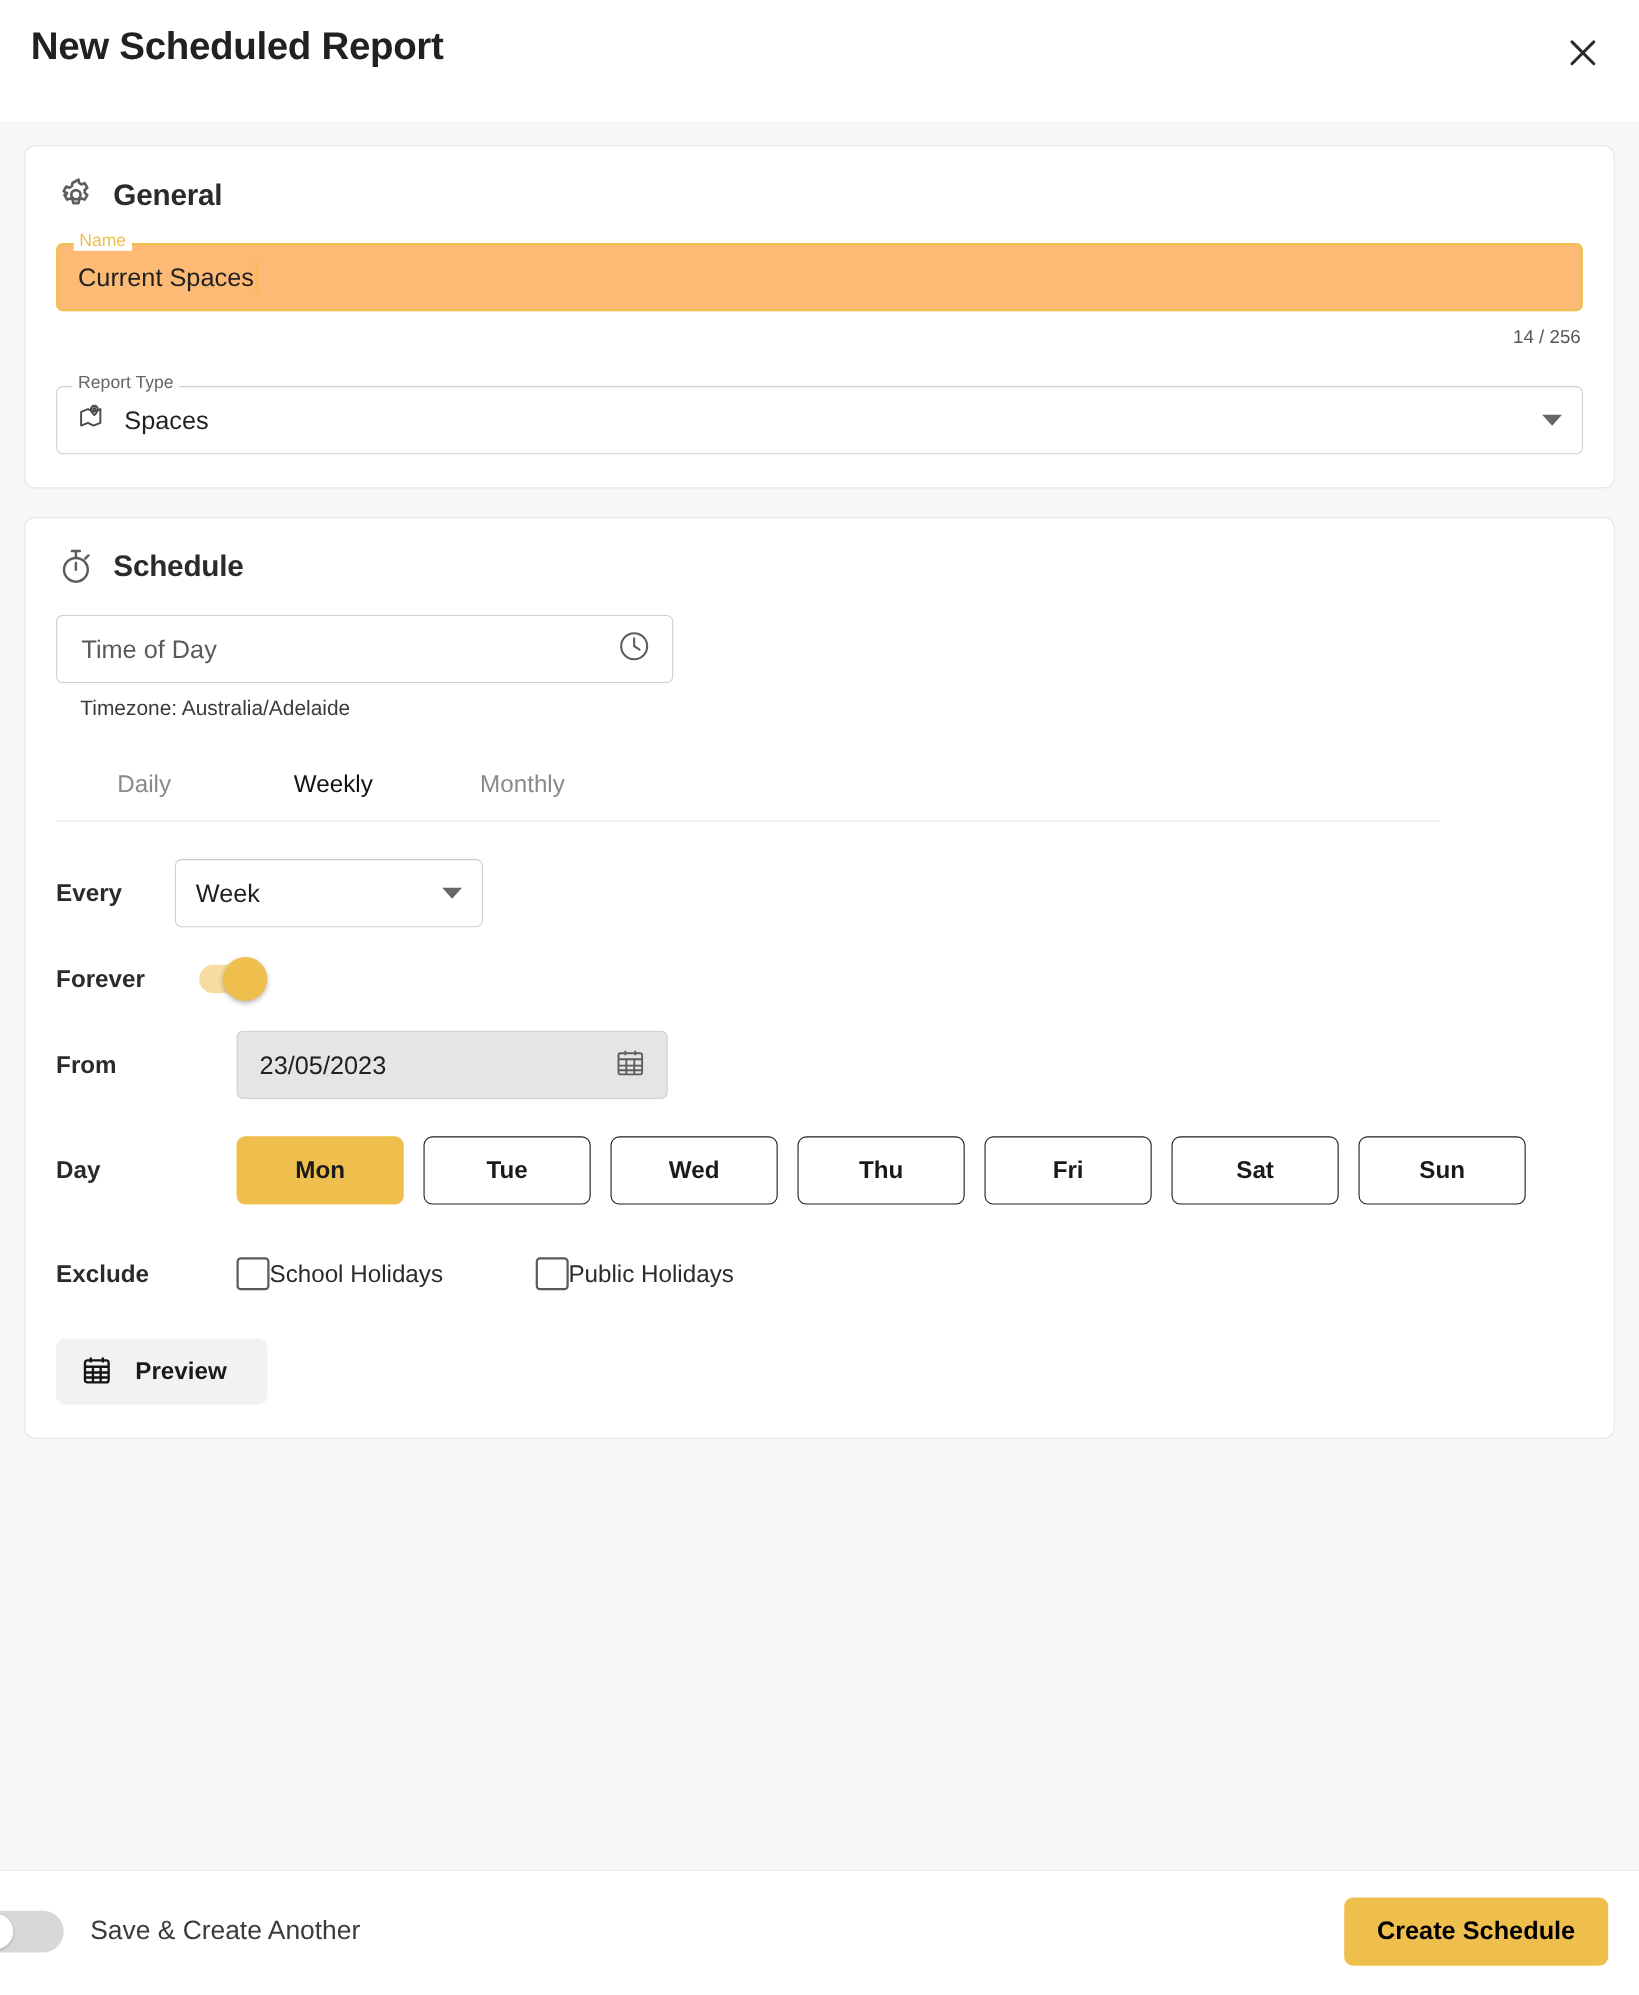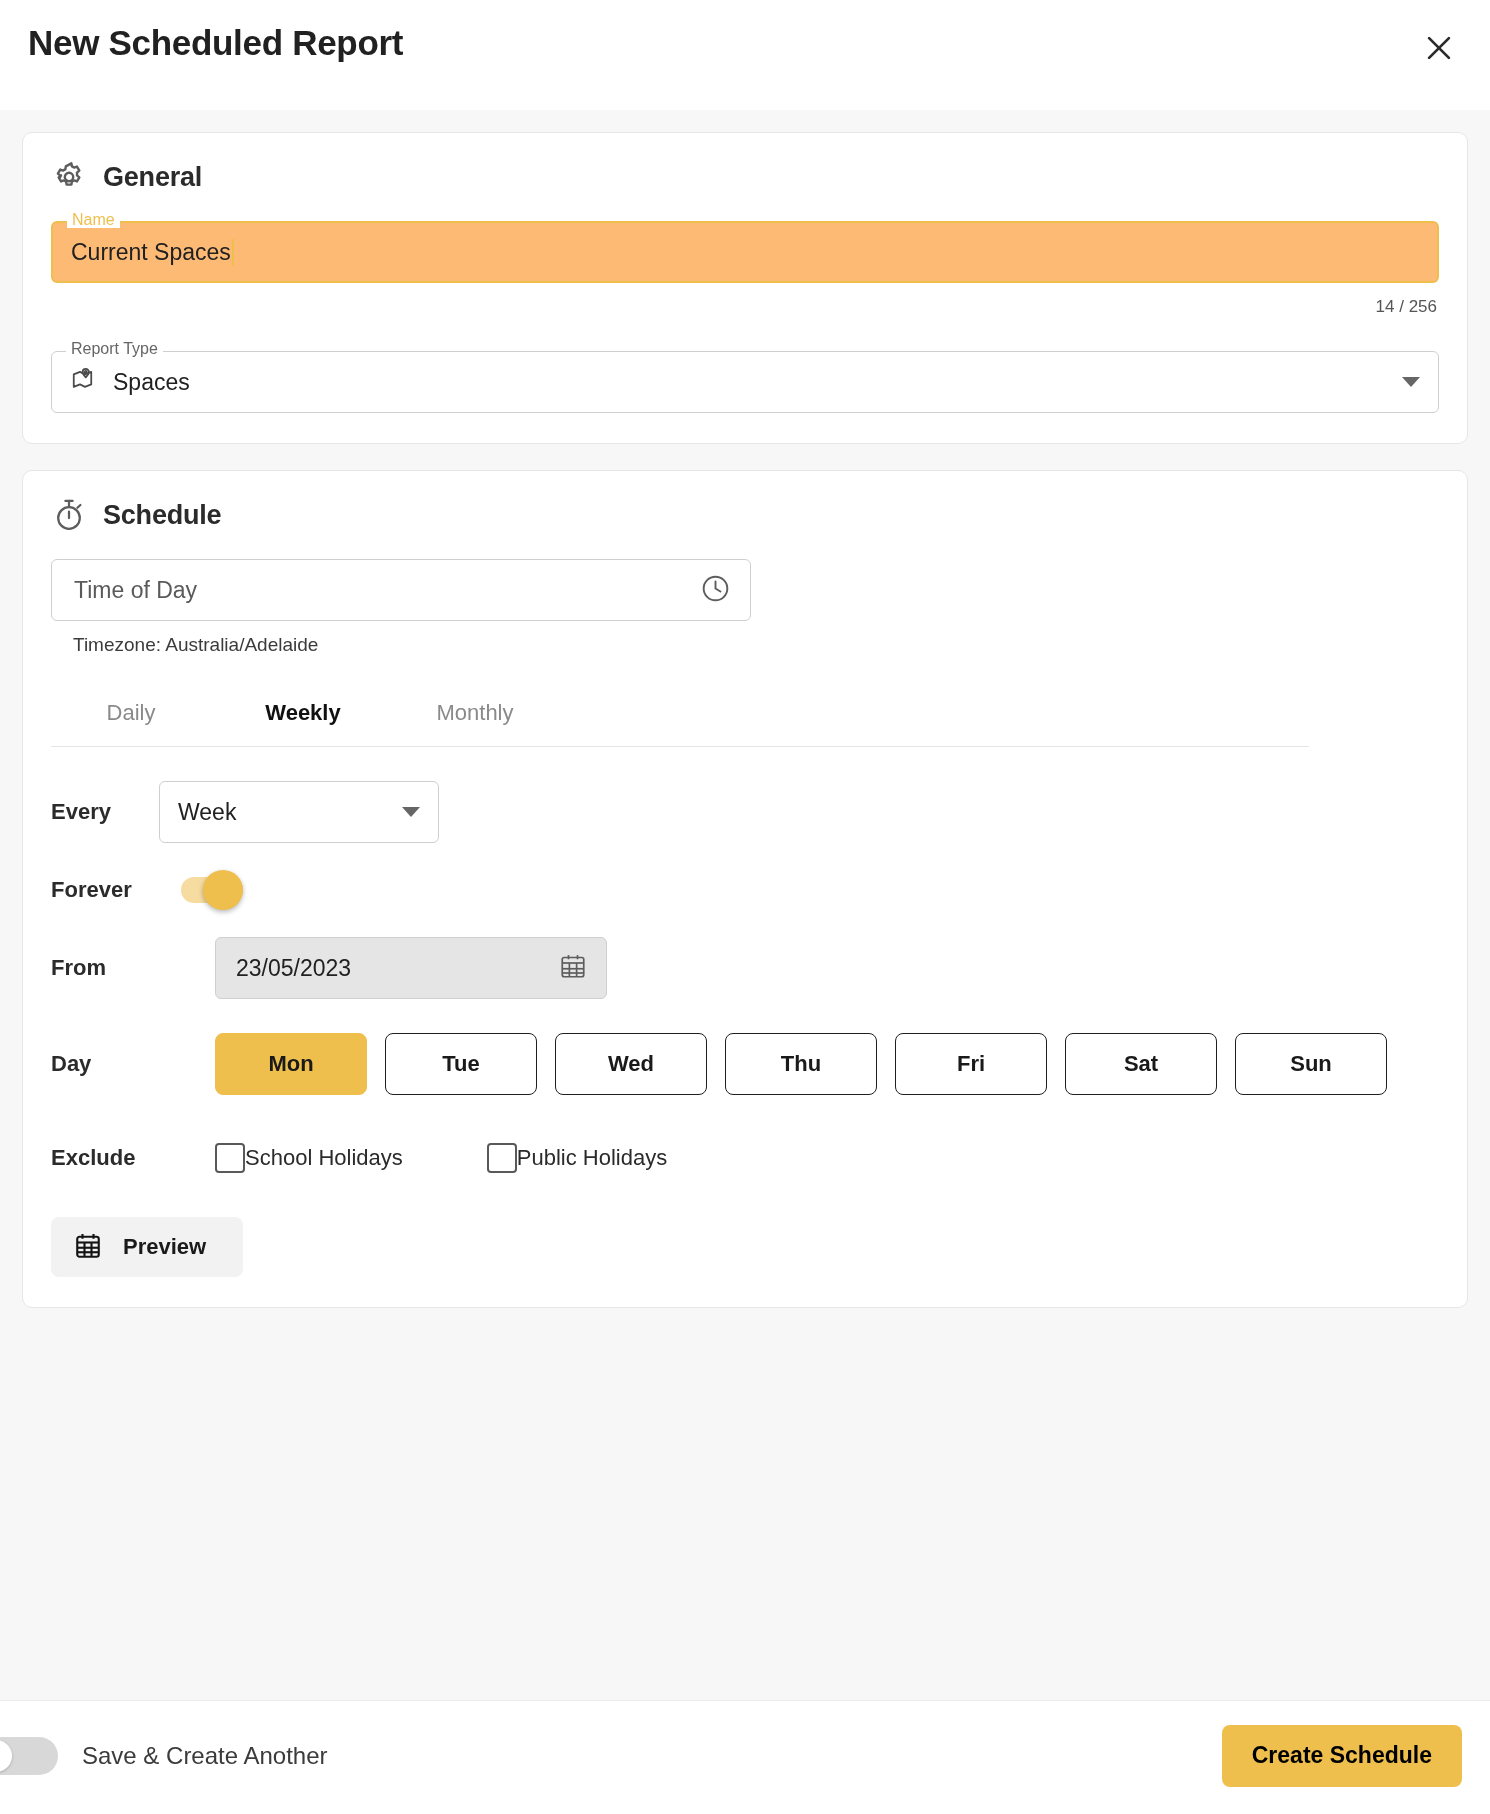--- a/index.html
+++ b/index.html
@@ -162,21 +162,21 @@
   .tri-down {
     width: 0; height: 0;
     border-left: 9px solid transparent;
     border-right: 9px solid transparent;
     border-top: 10px solid #666;
     margin-left: auto;
   }
 
   
   .time-field {
-    width: 700px;
+    width: 561px;
     height: 62px;
     border: 1px solid #cfcfcf;
     border-radius: 6px;
     display: flex;
     align-items: center;
     padding: 0 18px 0 22px;
     background: #fff;
     cursor: text;
   }
   .time-field .ph {
@@ -207,21 +207,21 @@
     padding: 0 0 0 0;
     width: 160px;
     text-align: center;
     cursor: pointer;
     background: none;
     border: none;
     font-family: inherit;
   }
   .tab.active {
     color: #111;
-    font-weight: bold;
+    font-weight: normal;
   }
 
   
   .row {
     display: flex;
     align-items: center;
     margin-top: 34px;
   }
   .row-label {
     width: 108px;

